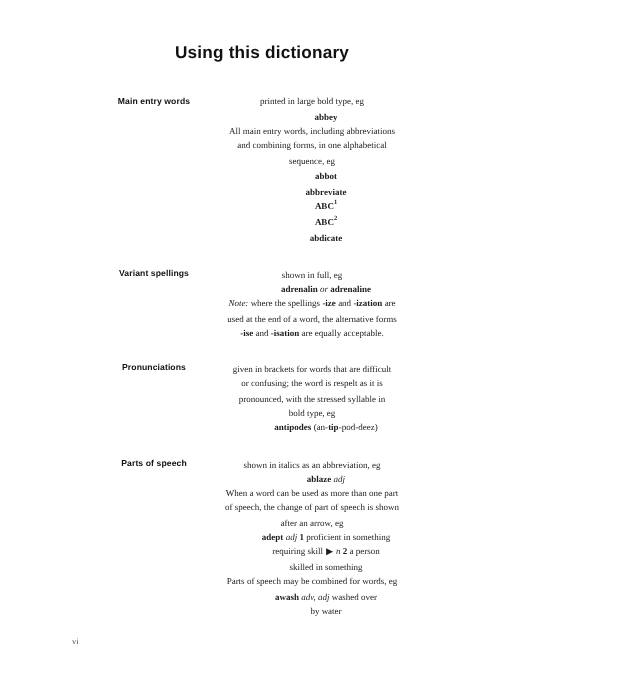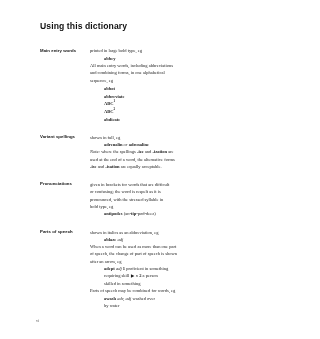--- a/index.html
+++ b/index.html
@@ -14,21 +14,22 @@
     color: #1a1a1a;
     overflow: hidden;
     position: relative;
   }
   .page {
     position: absolute;
     left: 0; top: 0;
     width: 240px;
     height: 339px;
     box-sizing: border-box;
-    padding: 22px 30px 0 40px;
+    padding: 22px 30px 0 52px;
+    text-align: center;
   }
   .page-title {
     font-family: "Liberation Sans", sans-serif;
     font-weight: bold;
     font-size: 8.6px;
     letter-spacing: 0.1px;
     color: #111;
     margin: 0 0 16px 0;
     line-height: 1.1;
   }

